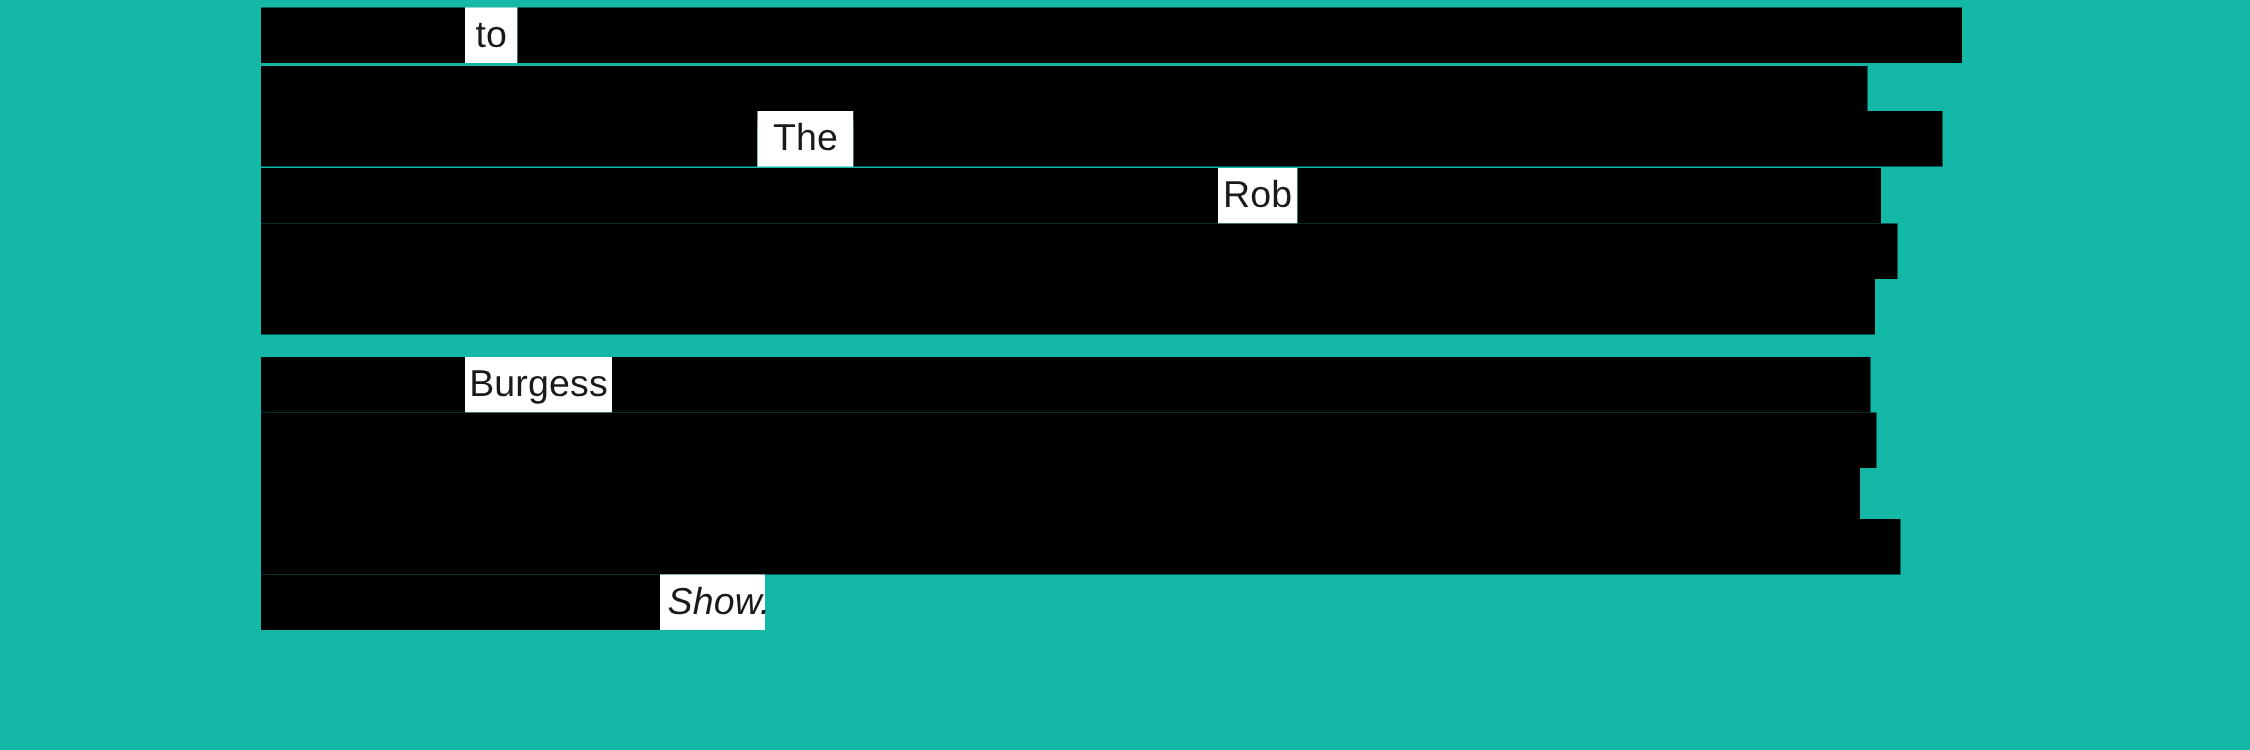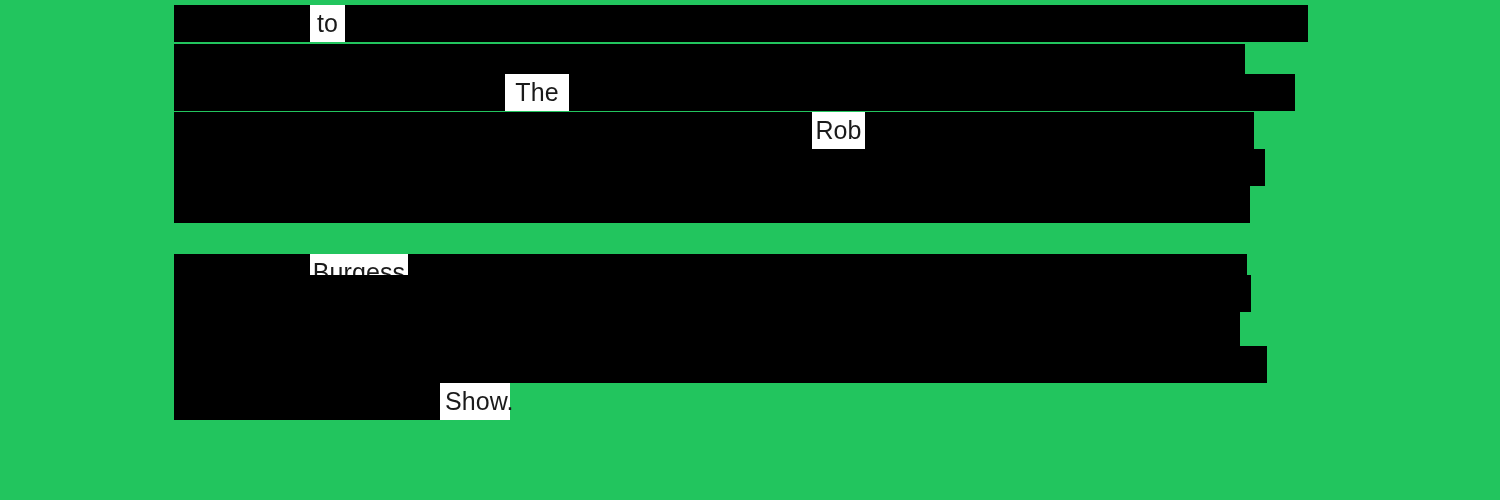--- a/index.html
+++ b/index.html
@@ -4,21 +4,21 @@
 <style>
   html, body {
     margin: 0;
     padding: 0;
     background: #ffffff;
   }
   #page {
     position: relative;
     width: 1500px;
     height: 500px;
-    background: #22c55e;
+    background: #14b8a6;
     font-family: "Liberation Sans", sans-serif;
     overflow: hidden;
   }
   .doc-body {
     position: absolute;
     left: 174px;
     top: 0;
     width: 1160px;
   }
   .para {
@@ -49,20 +49,21 @@
     color: #1a1a1a;
     font-size: 25px;
     line-height: 1;
     letter-spacing: 0.1px;
     padding: 0 3px;
     box-sizing: border-box;
   }
   .token.trailing {
     justify-content: flex-start;
     padding-left: 5px;
+    font-style: italic;
   }
 </style>
 </head>
 <body>
 
 <div id="page">
   <div class="doc-body">
       <div class="para" style="top: 5px;">
         <div class="line" style="top: 0px;">
           <span class="redaction" style="width: 136px; background: rgb(0, 0, 0);"></span>
@@ -83,21 +84,21 @@
           <span class="redaction" style="width: 389px; background: rgb(0, 0, 0);"></span>
         </div>
         <div class="line" style="top: 144px;">
           <span class="redaction" style="width: 1091px; background: rgb(0, 0, 0);"></span>
         </div>
         <div class="line" style="top: 181px;">
           <span class="redaction" style="width: 1076px; background: rgb(0, 0, 0);"></span>
         </div>
       </div>
       <div class="para" style="top: 238px;">
-        <div class="line" style="top: 16px;">
+        <div class="line" style="top: 0px;">
           <span class="redaction" style="width: 136px; background: rgb(0, 0, 0);"></span>
           <span class="token" style="width: 98px; color: rgb(26, 26, 26);">Burgess</span>
           <span class="redaction" style="width: 839px; background: rgb(0, 0, 0);"></span>
         </div>
         <div class="line" style="top: 37px;">
           <span class="redaction" style="width: 1077px; background: rgb(0, 0, 0);"></span>
         </div>
         <div class="line" style="top: 73px;">
           <span class="redaction" style="width: 1066px; background: rgb(0, 0, 0);"></span>
         </div>

